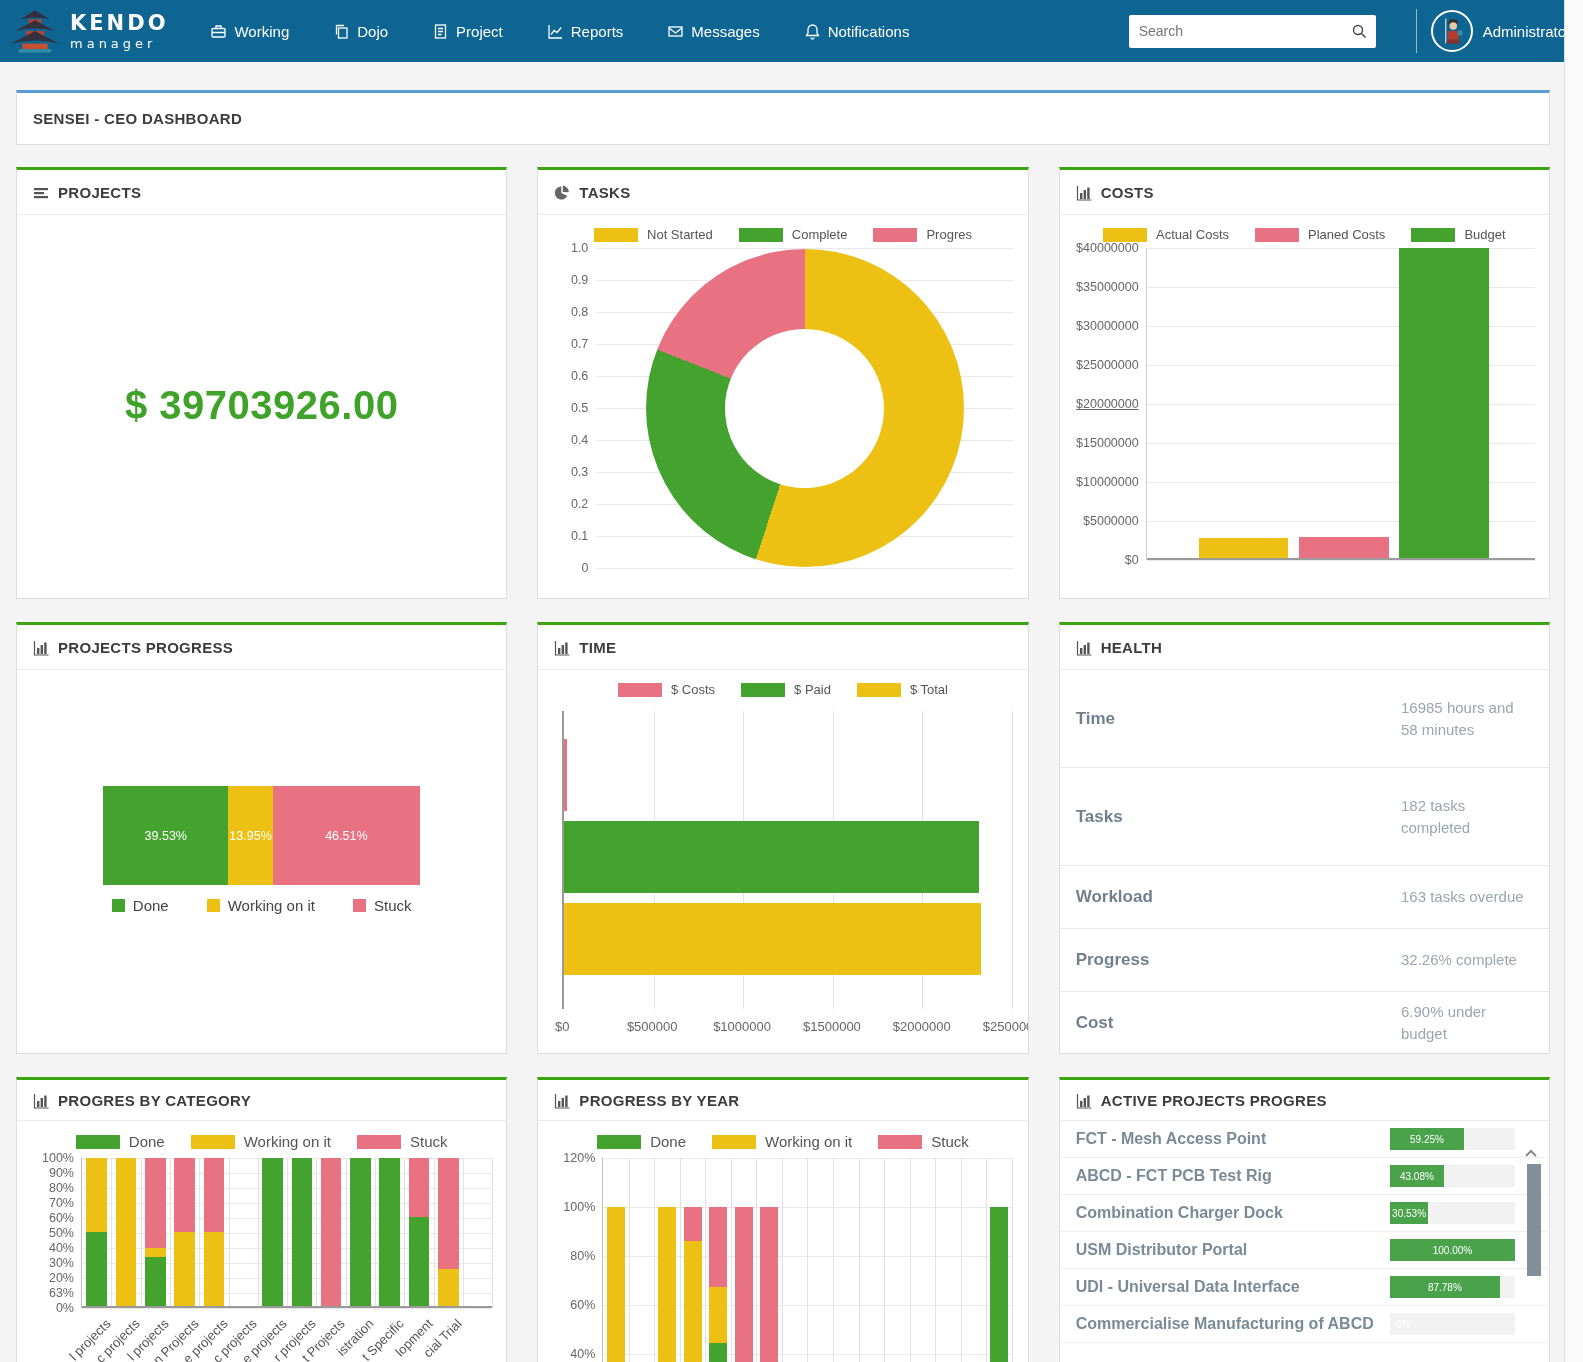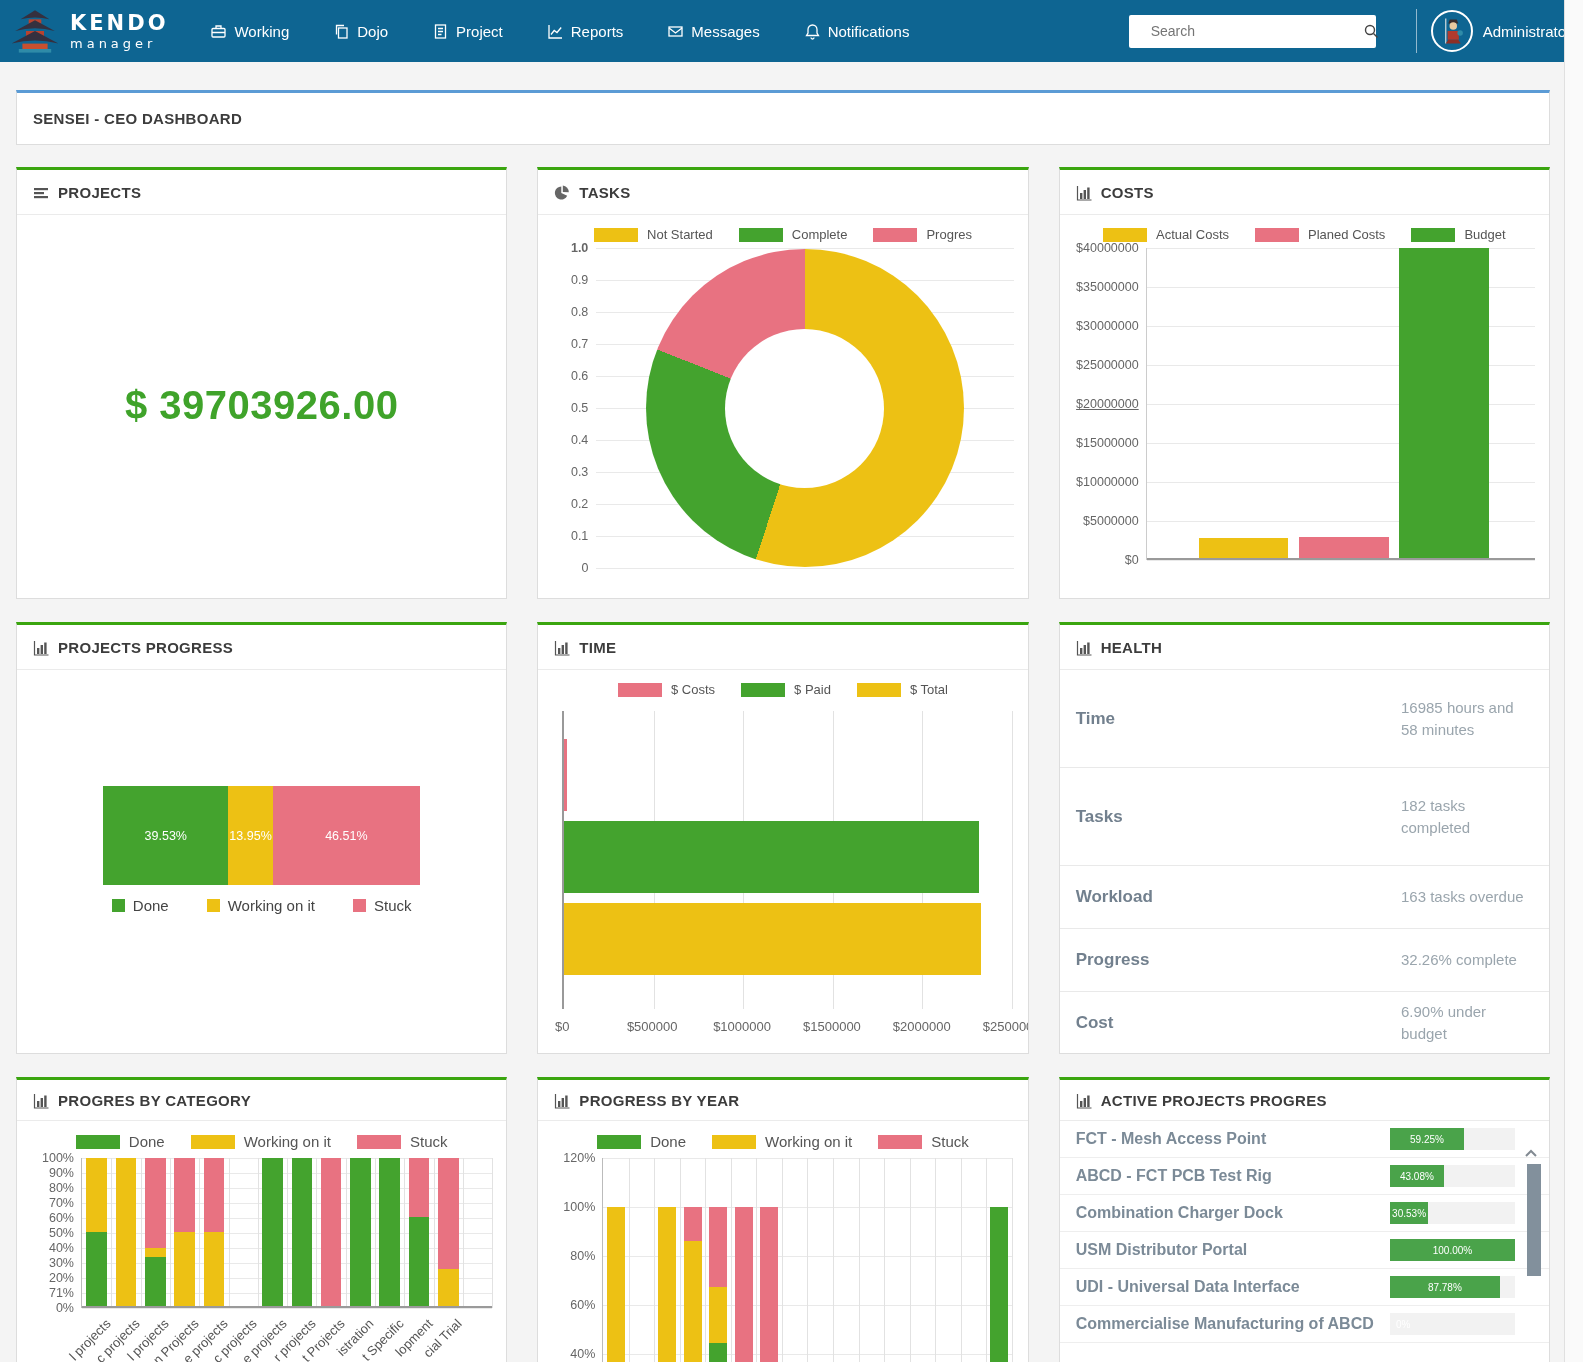--- a/index.html
+++ b/index.html
@@ -7,21 +7,21 @@
   
   .navbar{height:62px;background:#0e6592;display:flex;align-items:center;position:relative;}
   .logo{display:flex;align-items:center;gap:8px;margin-left:8px;cursor:pointer;}
   .logo-text{color:#fff;line-height:1;}
   .logo-text .l1{font-size:21px;font-weight:bold;letter-spacing:3px;font-family:"DejaVu Sans",sans-serif;}
   .logo-text .l2{font-size:13px;letter-spacing:4px;margin-top:3px;font-family:"DejaVu Sans",sans-serif;}
   .nav-menu{display:flex;align-items:center;gap:44px;margin-left:42px;}
   .nav-item{display:flex;align-items:center;gap:7px;color:#fff;font-size:15px;cursor:pointer;white-space:nowrap;}
   .nav-spacer{flex:1;}
   .searchbox{width:247px;height:33px;background:#fff;border-radius:2px;display:flex;align-items:center;margin-right:40px;}
-  .searchbox input{flex:1;border:none;outline:none;padding:0 22px;font-size:14px;color:#333;background:transparent;font-family:"Liberation Sans",sans-serif;}
+  .searchbox input{flex:1;border:none;outline:none;padding:0 10px;font-size:14px;color:#333;background:transparent;font-family:"Liberation Sans",sans-serif;}
   .searchbox .mag{padding:0 9px;display:flex;align-items:center;cursor:pointer;}
   .nav-divider{width:1px;height:44px;background:rgba(255,255,255,.55);margin-right:14px;}
   .avatar{width:38px;height:38px;border-radius:50%;border:2px solid #fff;display:flex;align-items:center;justify-content:center;overflow:hidden;background:#0e6592;cursor:pointer;}
   .username{color:#fff;font-size:15px;margin:0 12px 0 10px;white-space:nowrap;}
   
   .page-header{margin:28px 33px 0 16px;background:#fff;border:1px solid #ddd;border-top:3px solid #5b9bd5;
     padding:17px 16px;font-size:15px;font-weight:bold;color:#3c3c3c;letter-spacing:.3px;}
   .grid{margin:22px 33px 0 16px;display:grid;grid-template-columns:1fr 1fr 1fr;grid-template-rows:432px 432px 470px;gap:23px 30px;}
   .panel{background:#fff;border:1px solid #ddd;border-top:3px solid #3aa50f;position:relative;overflow:hidden;}
   .panel-h{display:flex;align-items:center;gap:9px;padding:14px 16px 13px;font-size:15px;font-weight:bold;color:#3c3c3c;
@@ -224,21 +224,21 @@
           <span class="sw" style="background: rgb(68, 163, 46);"></span>
           <span>Complete</span>
         </span>
       <span class="item">
           <span class="sw" style="background: rgb(232, 114, 129);"></span>
           <span>Progres</span>
         </span>
     </div>
     <div id="tasks-plot" class="plot">
         <div class="hgrid" style="top: 0%;"></div>
-        <div class="ytick" style="top: 0%; font-weight: bold;">1.0</div>
+        <div class="ytick" style="top: 0%;">1.0</div>
         <div class="hgrid" style="top: 10%;"></div>
         <div class="ytick" style="top: 10%;">0.9</div>
         <div class="hgrid" style="top: 20%;"></div>
         <div class="ytick" style="top: 20%;">0.8</div>
         <div class="hgrid" style="top: 30%;"></div>
         <div class="ytick" style="top: 30%;">0.7</div>
         <div class="hgrid" style="top: 40%;"></div>
         <div class="ytick" style="top: 40%;">0.6</div>
         <div class="hgrid" style="top: 50%;"></div>
         <div class="ytick" style="top: 50%;">0.5</div>
@@ -468,21 +468,21 @@
         <div class="ytick" style="top: 40%;">60%</div>
         <div class="hgrid" style="top: 50%;"></div>
         <div class="ytick" style="top: 50%;">50%</div>
         <div class="hgrid" style="top: 60%;"></div>
         <div class="ytick" style="top: 60%;">40%</div>
         <div class="hgrid" style="top: 70%;"></div>
         <div class="ytick" style="top: 70%;">30%</div>
         <div class="hgrid" style="top: 80%;"></div>
         <div class="ytick" style="top: 80%;">20%</div>
         <div class="hgrid" style="top: 90%;"></div>
-        <div class="ytick" style="top: 90%;">71%</div>
+        <div class="ytick" style="top: 90%;">63%</div>
         <div class="hgrid" style="top: 100%;"></div>
         <div class="ytick" style="top: 100%;">0%</div>
         <div class="vgrid" style="left: 7.14286%;"></div>
         <div class="vgrid" style="left: 14.2857%;"></div>
         <div class="vgrid" style="left: 21.4286%;"></div>
         <div class="vgrid" style="left: 28.5714%;"></div>
         <div class="vgrid" style="left: 35.7143%;"></div>
         <div class="vgrid" style="left: 42.8571%;"></div>
         <div class="vgrid" style="left: 50%;"></div>
         <div class="vgrid" style="left: 57.1429%;"></div>

